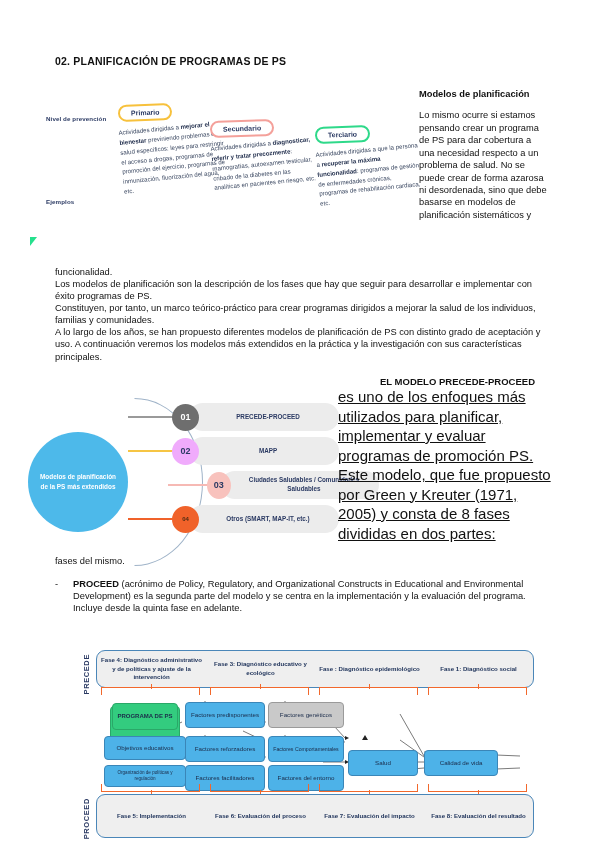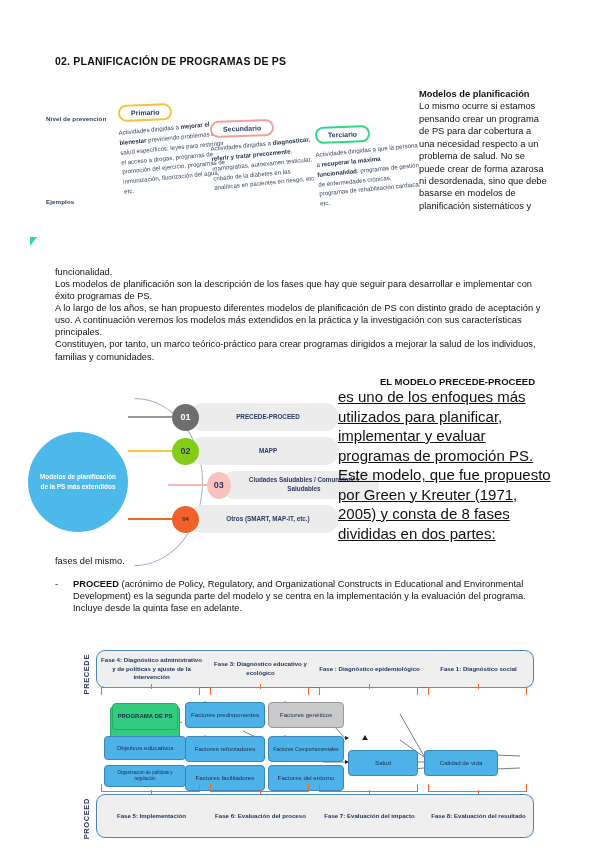--- a/index.html
+++ b/index.html
@@ -44,21 +44,21 @@
   }
   .prev-body b{color:#24314f;}
   .green-tri{
     position:absolute;left:30px;top:237px;width:0;height:0;
     border-left:7px solid #25e08d;border-bottom:9px solid transparent;
   }
 
   
   .side-col{position:absolute;left:419px;top:88px;width:128px;}
   .side-head{font-size:9.3px;font-weight:bold;line-height:1.32;color:#111;}
-  .side-body{font-size:9.3px;line-height:1.34;color:#111;}
+  .side-body{margin-top:9px;font-size:9.3px;line-height:1.34;color:#111;}
 
   
   .para-block{
     position:absolute;left:55px;top:266px;width:498px;
     font-size:9.3px;line-height:1.30;color:#111;
   }
   .para-block p{margin:0;}
 
   
   .models-fig{position:absolute;left:18px;top:396px;width:312px;height:172px;}
@@ -83,21 +83,21 @@
   .r4{top:106px;}
   .connector{height:1.4px;width:50px;background:#9a9a9a;}
   .r2 .connector{background:#f6c544;}
   .r3 .connector{background:#f6b9b4;}
   .r4 .connector{background:#f0622a;}
   .num-bubble{
     width:27px;height:27px;border-radius:50%;background:#6e6e6e;color:#fff;
     font-size:9px;font-weight:bold;display:flex;align-items:center;
     justify-content:center;margin-left:-6px;z-index:3;
   }
-  .r2 .num-bubble{background:#84cc16;color:#2b3a63;}
+  .r2 .num-bubble{background:#f0abfc;color:#2b3a63;}
   .r3 .num-bubble{background:#f8c2bd;color:#2b3a63;}
   .r4 .num-bubble{background:#f0622a;color:#4a2a12;font-size:6px;}
   .pill{
     margin-left:-10px;background:#ececec;border-radius:15px;height:28px;
     min-width:122px;display:flex;align-items:center;justify-content:center;
     text-align:center;padding:0 10px 0 18px;
   }
   .pill span{font-size:6.3px;font-weight:bold;color:#2b3a63;line-height:1.4;}
 
   .fases-line{
@@ -200,22 +200,22 @@
   <div class="green-tri"></div>
 
   <div class="side-col">
     <div class="side-head">Modelos de planificación</div>
     <div class="side-body">Lo mismo ocurre si estamos pensando crear un programa de PS para dar cobertura a una necesidad respecto a un problema de salud. No se puede crear de forma azarosa ni desordenada, sino que debe basarse en modelos de planificación sistemáticos y</div>
   </div>
 
   <div class="para-block">
     <p>funcionalidad.</p>
     <p>Los modelos de planificación son la descripción de los fases que hay que seguir para desarrollar e implementar con éxito programas de PS.</p>
+    <p>Constituyen, por tanto, un marco teórico-práctico para crear programas dirigidos a mejorar la salud de los individuos, familias y comunidades.</p>
     <p>A lo largo de los años, se han propuesto diferentes modelos de planificación de PS con distinto grado de aceptación y uso. A continuación veremos los modelos más extendidos en la práctica y la investigación con sus características principales.</p>
-    <p>Constituyen, por tanto, un marco teórico-práctico para crear programas dirigidos a mejorar la salud de los individuos, familias y comunidades.</p>
   </div>
 
   <div class="models-fig">
     <div class="arc"></div>
     <div class="core-circle">
       <span>Modelos de planificación de la PS más extendidos</span>
     </div>
 
     <div class="row r1">
       <div class="connector"></div>

